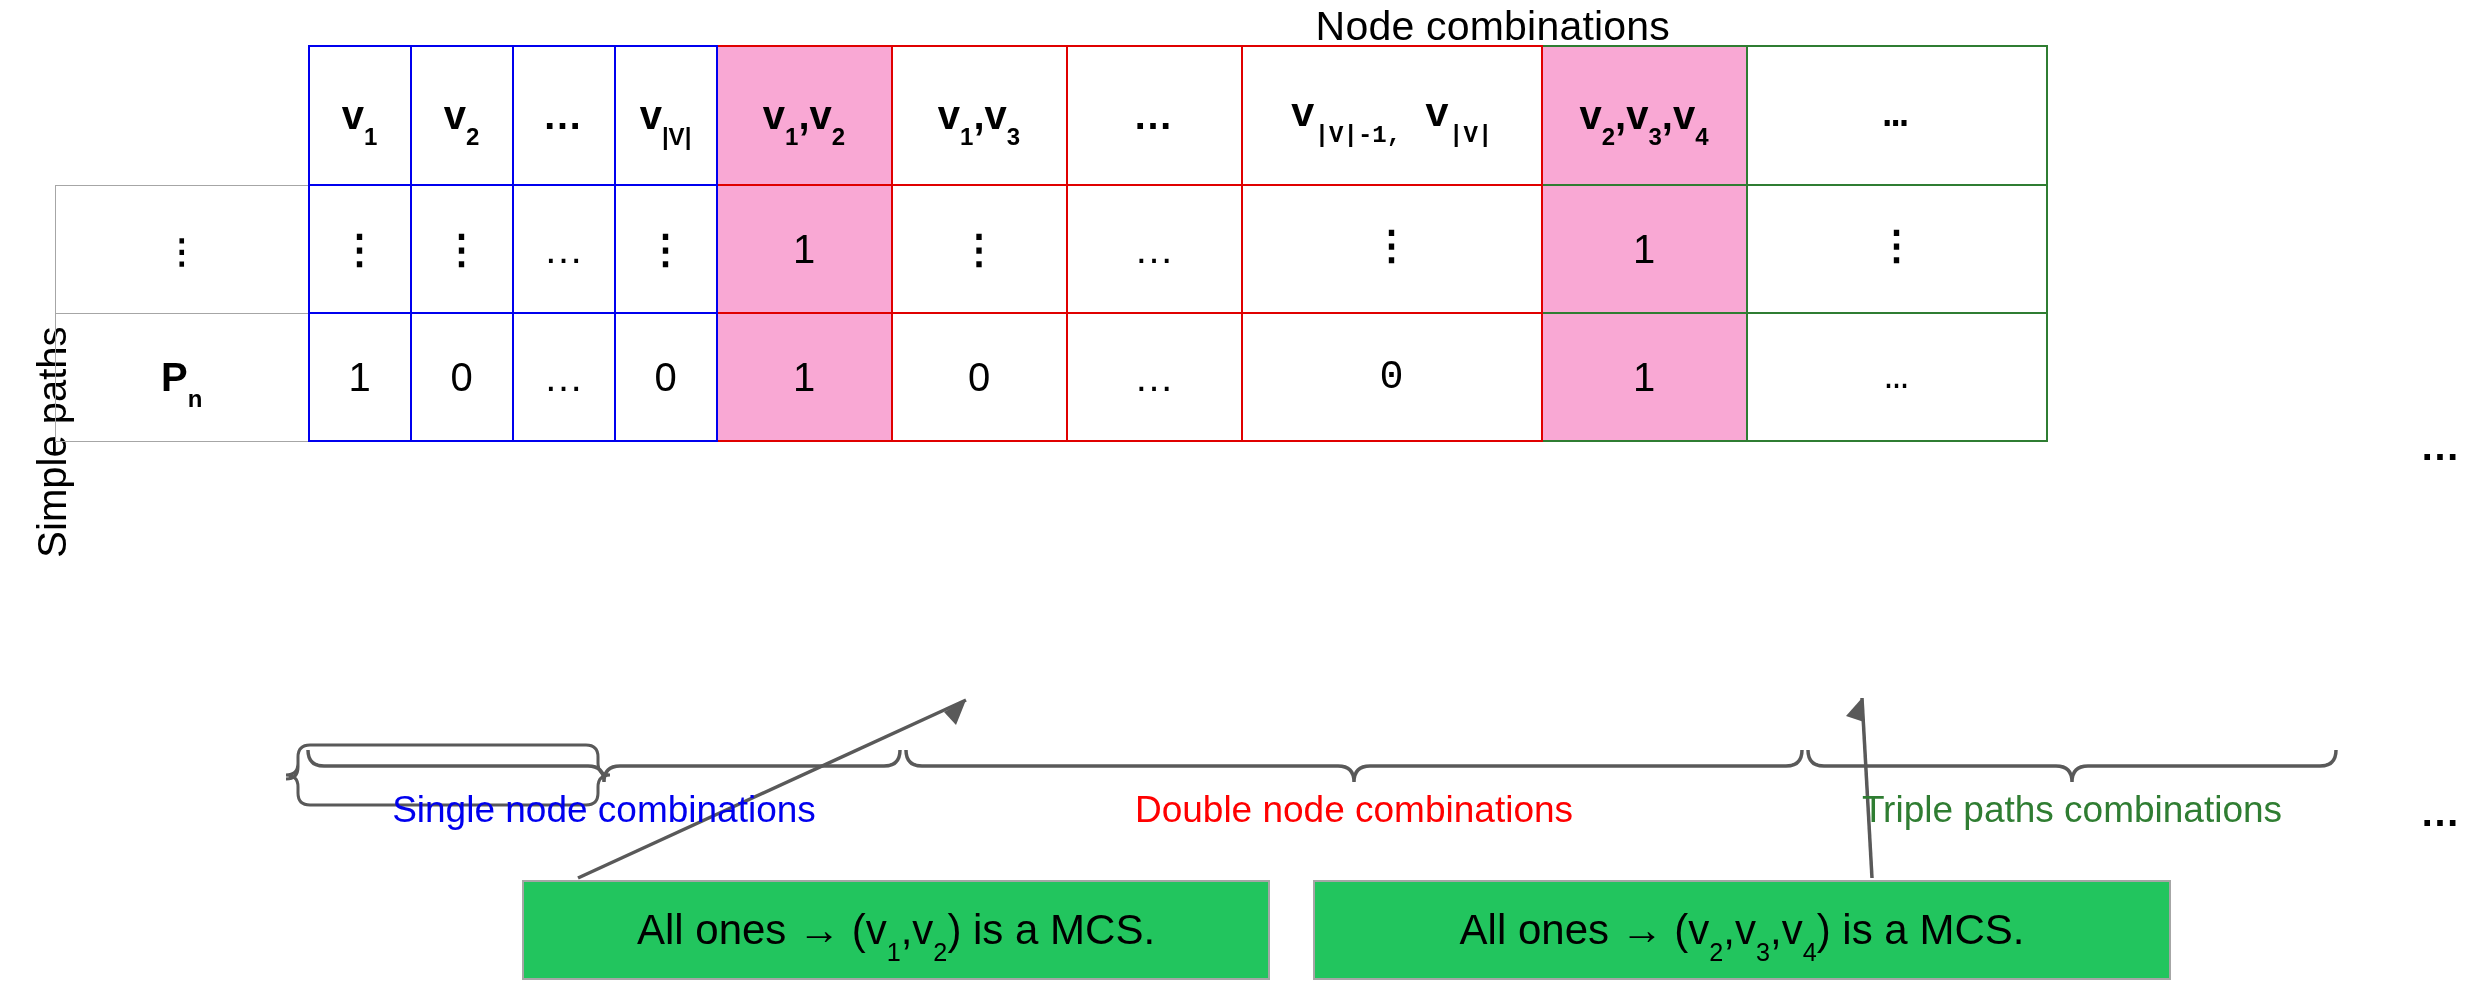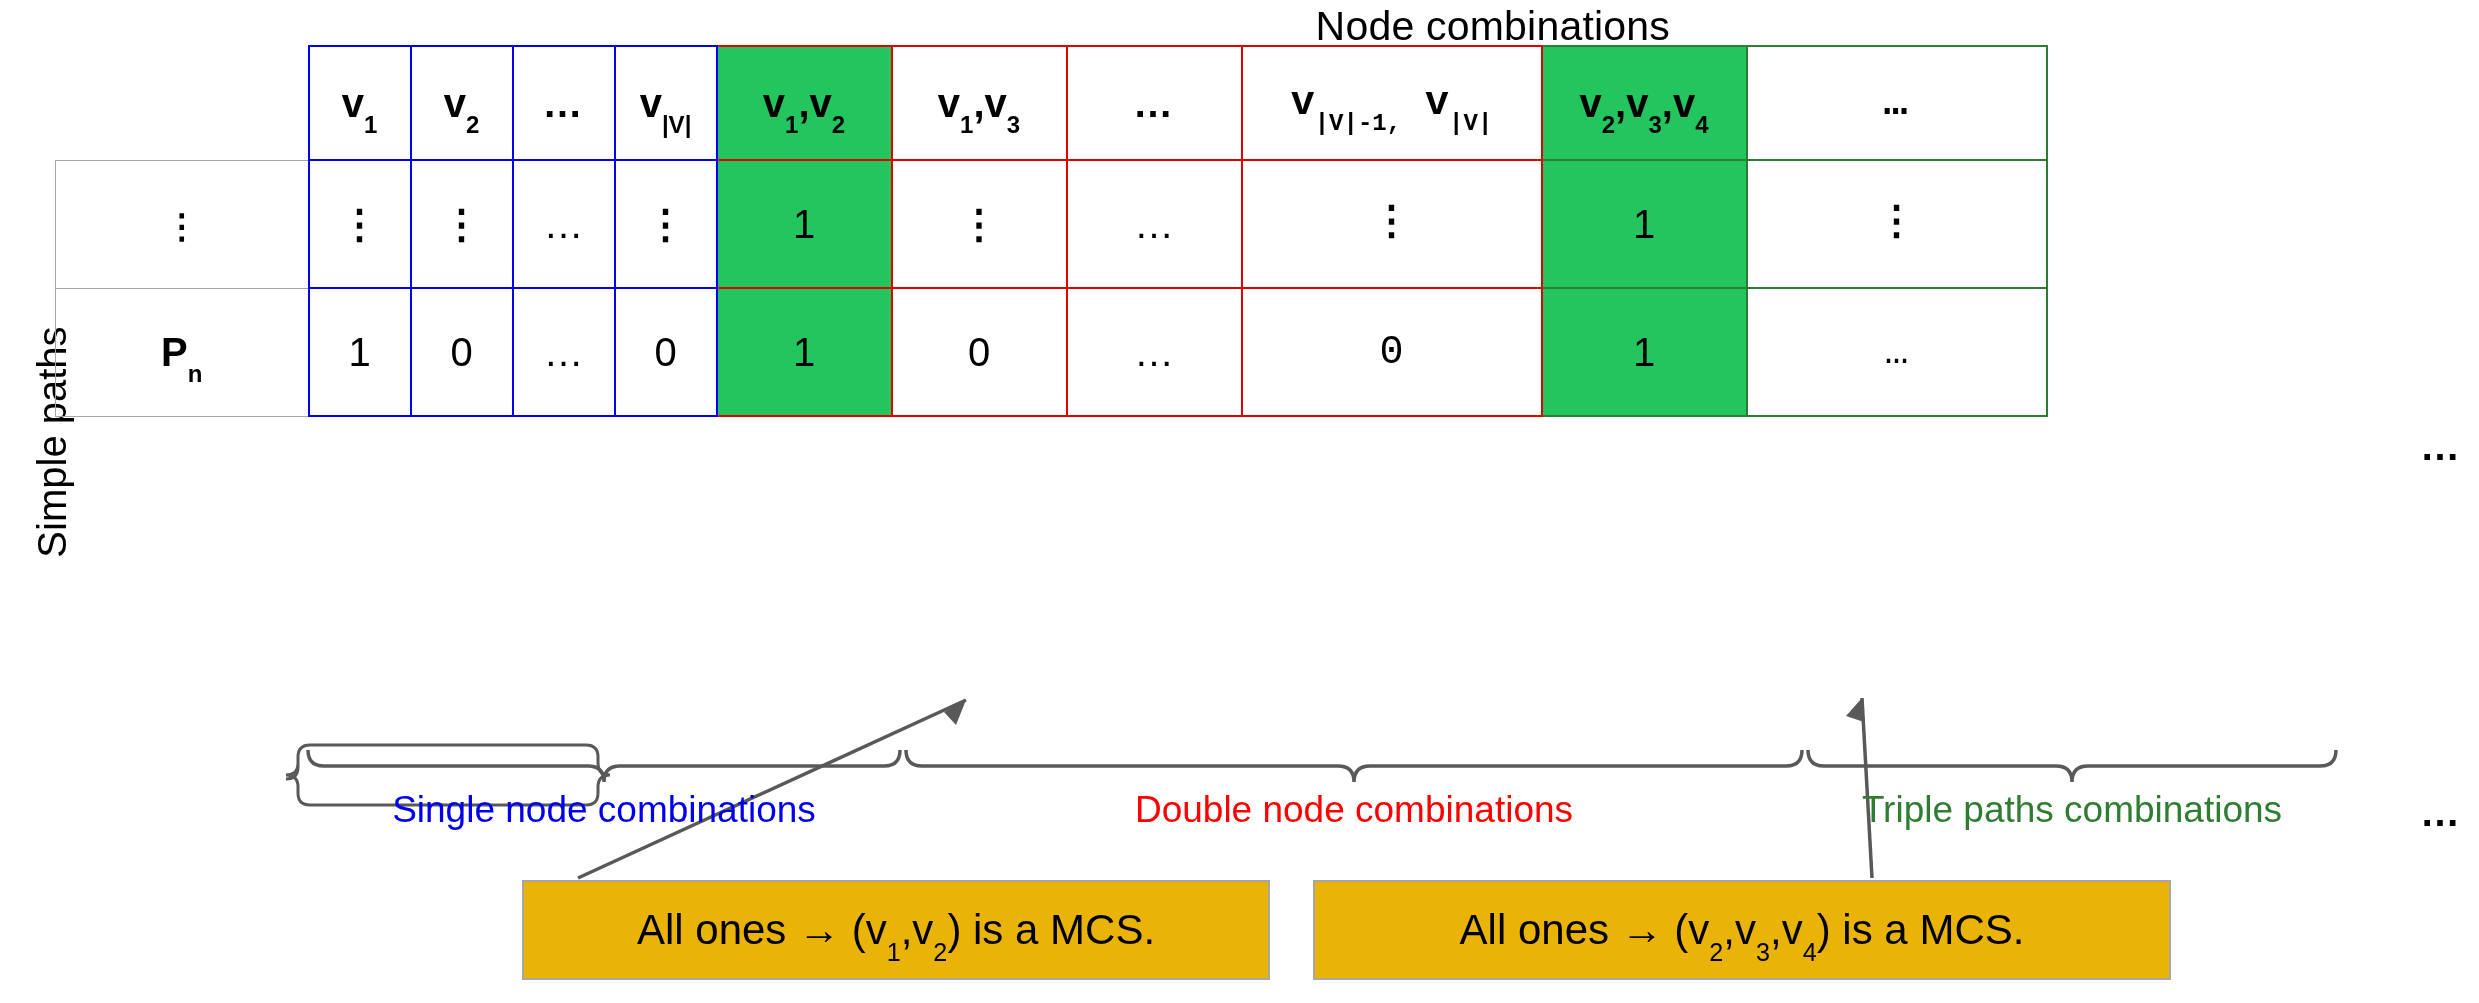--- a/index.html
+++ b/index.html
@@ -18,49 +18,49 @@
 
   
   #tbl{position:absolute;left:55px;top:45px;border-collapse:collapse;}
   #tbl td{padding:0;margin:0;vertical-align:middle;text-align:center;
           font-size:40px;box-sizing:border-box;}
 
   .rowlab{width:253px;height:0;}
   .hdr-rowlab{border:none;background:#fff;}
   .lab-cell{border:1px solid #a6a6a6;font-weight:bold;font-size:44px;}
 
-  .hdr{height:114px;font-weight:bold;font-size:44px;}
+  .hdr{height:139px;font-weight:bold;font-size:44px;}
   .cell{height:128px;}
   .cell.r1{height:118px;}
   .c-blue  {border:2px solid #0000ee;width:102px;}
   .c-red   {border:2px solid #e00000;width:175px;}
   .c-green {border:2px solid #2f7d32;width:205px;}
   .w-wide  {width:300px;font-family:Liberation Mono, monospace;}
-  .hl{background:#22c55e;}
+  .hl{background:#f9a8d4;}
 
   
   .v{font-weight:bold;}
   sub{font-size:.60em;line-height:0;position:relative;bottom:-.30em;font-weight:bold;}
   .dots{font-weight:bold;letter-spacing:2px;}
   .vdots{font-size:34px;line-height:1;letter-spacing:0;font-weight:bold;}
 
   
   #overlay{position:absolute;left:0;top:0;width:2479px;height:1003px;pointer-events:none;}
 
   
   .cap{position:absolute;font-size:37px;line-height:40px;white-space:nowrap;text-align:center;}
   .cap-blue {color:#0000ee;}
   .cap-red  {color:#ff0000;}
   .cap-green{color:#2f7d32;}
 
   
   .ell{position:absolute;font-size:40px;font-weight:bold;letter-spacing:3px;color:#000;}
 
   
-  .callout{position:absolute;border:2px solid #a6a6a6;background:#eab308;
+  .callout{position:absolute;border:2px solid #a6a6a6;background:#22c55e;
            display:flex;align-items:center;justify-content:center;
            font-size:42px;line-height:48px;white-space:nowrap;box-sizing:border-box;}
   .callout sub{font-weight:normal;}
 </style>
 </head>
 <body>
 
 <div id="stage">
 
   <div class="title">Node combinations</div>

